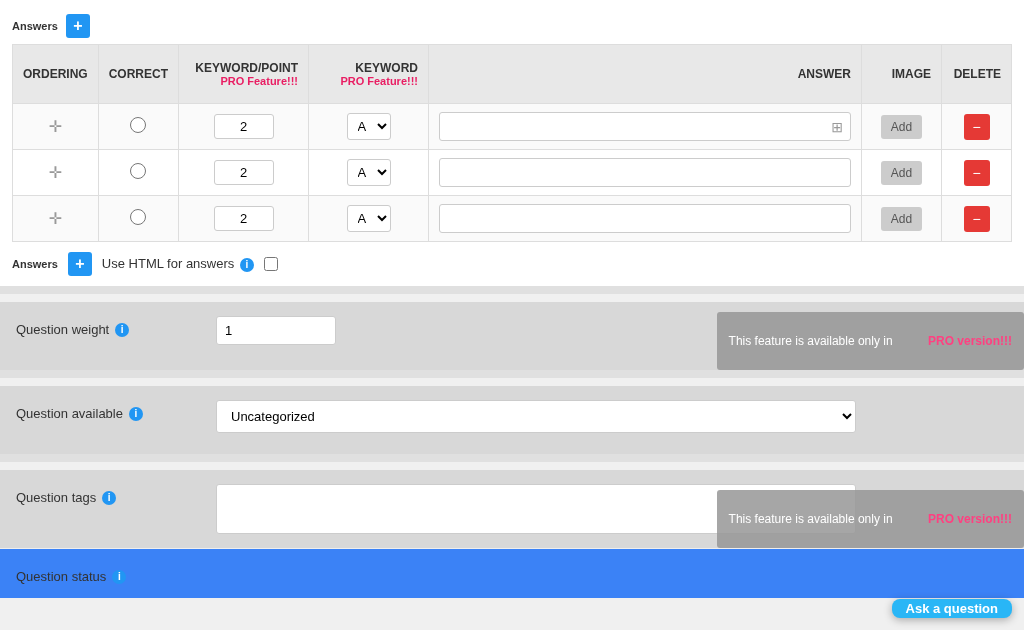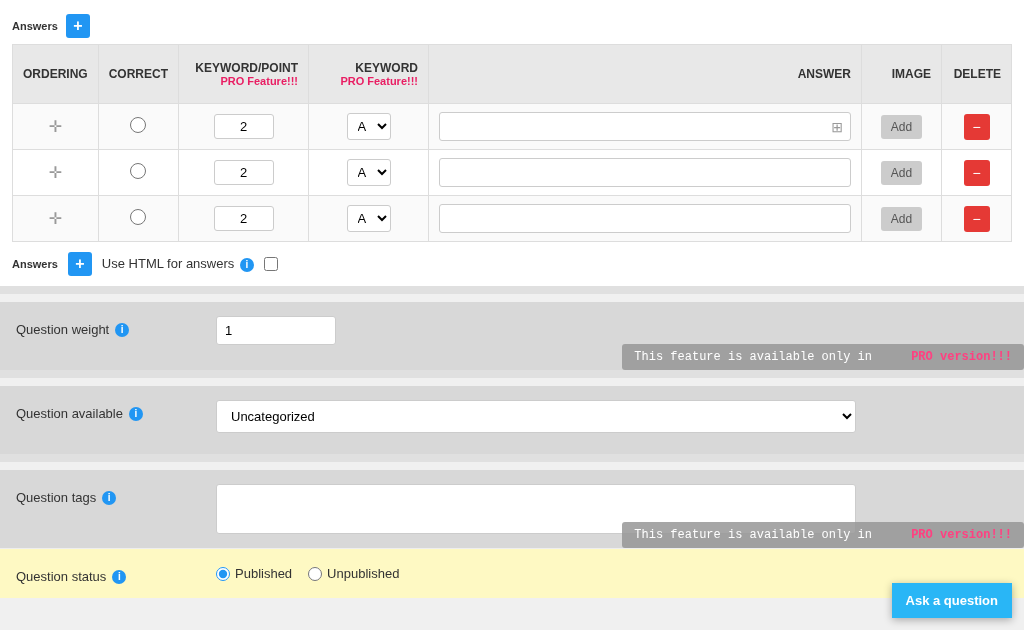--- a/index.html
+++ b/index.html
@@ -248,29 +248,28 @@
       border: 1px solid #ccc;
       border-radius: 3px;
       font-size: 13px;
       background: #fff;
     }
 
     .pro-notice {
       background: rgba(150, 150, 150, 0.85);
       color: #fff;
       font-size: 12px;
-      padding: 6px 12px;
+      padding: 22px 12px;
       border-radius: 3px;
       position: absolute;
       right: 0;
       bottom: 0;
       display: flex;
       align-items: center;
       gap: 16px;
-      font-family: Liberation Mono, monospace;
     }
 
     .pro-notice .pro-text {
       color: #ff4081;
       font-weight: bold;
     }
 
     .category-select {
       width: 100%;
       max-width: 640px;
@@ -289,21 +288,21 @@
       padding: 6px 8px;
       border: 1px solid #ccc;
       border-radius: 3px;
       font-size: 13px;
       background: #fff;
       resize: none;
     }
 
     
     .status-section {
-      background: #fef9c3;
+      background: #3b82f6;
       padding: 14px 16px;
       display: flex;
       align-items: center;
       gap: 20px;
       border-top: 1px solid #eee;
     }
 
     .status-options {
       display: flex;
       align-items: center;
@@ -325,22 +324,22 @@
     }
 
     
     .ask-question-btn {
       position: fixed;
       bottom: 12px;
       right: 12px;
       background: #29b6f6;
       color: white;
       border: none;
-      border-radius: 0;
-      padding: 10px 14px;
+      border-radius: 8px;
+      padding: 2px 14px;
       font-size: 13px;
       font-weight: bold;
       cursor: pointer;
       box-shadow: 0 2px 8px rgba(0,0,0,0.3);
       display: flex;
       align-items: center;
       gap: 6px;
     }
 
     .col-ordering { width: 80px; }
@@ -543,25 +542,15 @@
     <span>This feature is available only in</span>&nbsp;
     <span class="pro-text">PRO version!!!</span>
   </div>
 </div>
 
 <div class="status-section">
   <div class="settings-label">
     <span>Question status</span>
     <span class="info-icon">i</span>
   </div>
-  <div class="status-options">
-    <label class="status-option">
-      <input type="radio" class="status-radio" name="question-status" checked="" style="">
-      <span>Published</span>
-    </label>
-    <label class="status-option">
-      <input type="radio" class="status-radio" name="question-status" style="">
-      <span>Unpublished</span>
-    </label>
-  </div>
 </div>
 
 <button class="ask-question-btn">Ask a question</button>
 
 </body></html>

